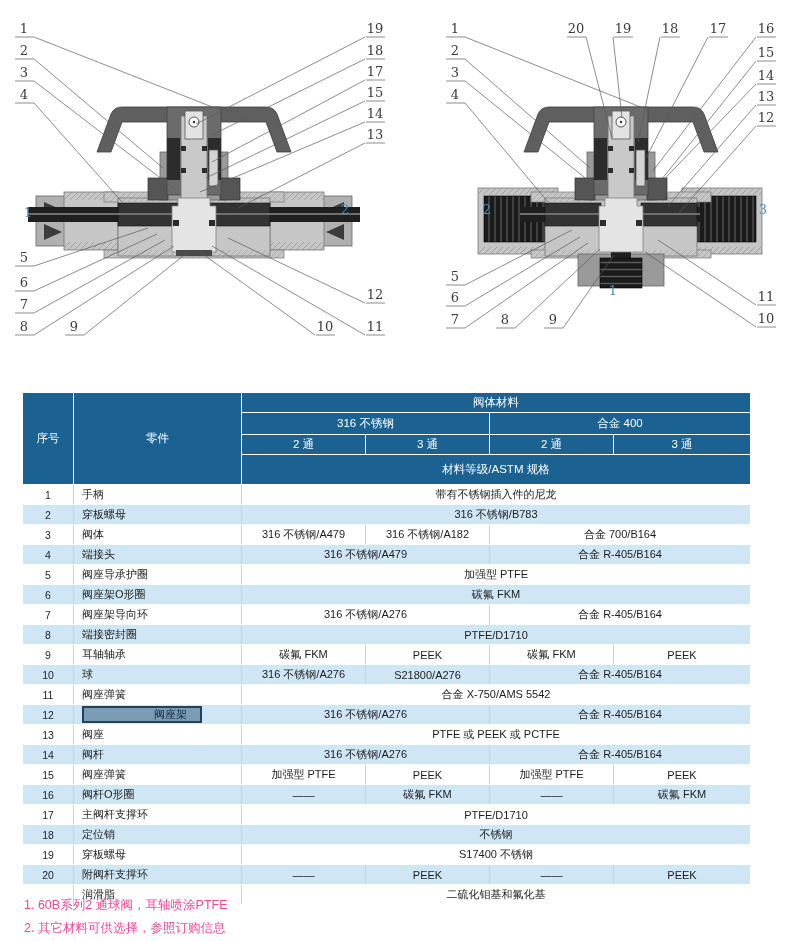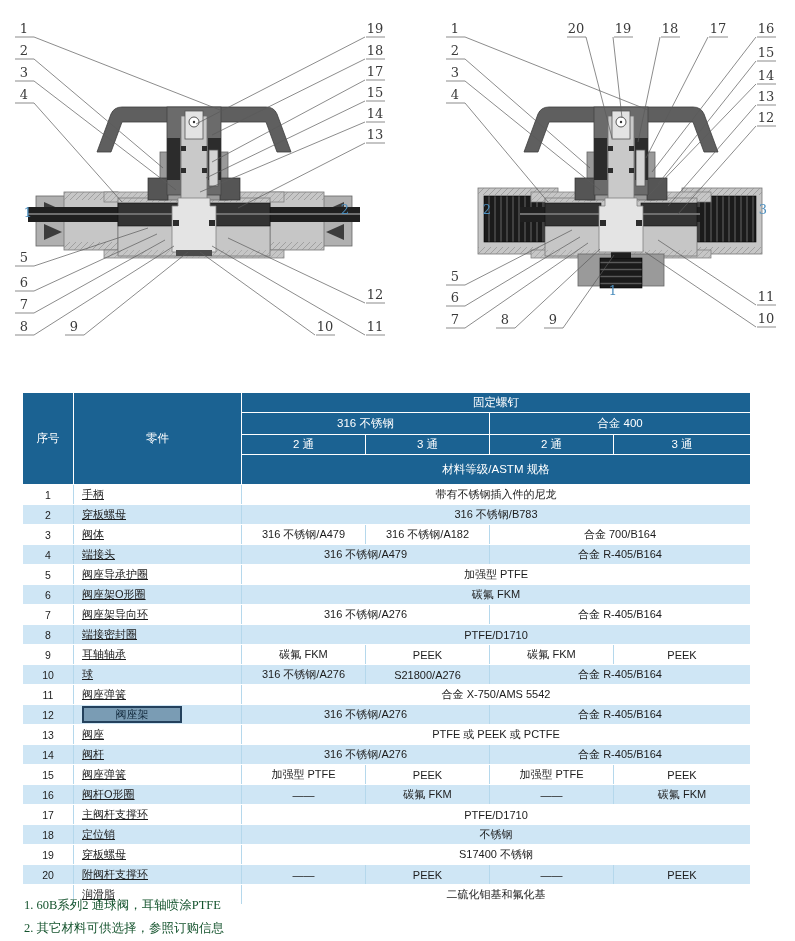--- a/index.html
+++ b/index.html
@@ -22,27 +22,27 @@
   table.materials thead tr.h4 th{height:29px;text-align:center;}
   table.materials td{height:19px;padding:0 2px;text-align:center;
     border-top:1px solid #ffffff;border-bottom:1px solid #ffffff;
     border-left:1px solid #b5d8ec;border-right:1px solid #b5d8ec;
     overflow:hidden;white-space:nowrap;}
   table.materials td:first-child{border-left:1px solid #ffffff;}
   table.materials td:last-child{border-right:1px solid #ffffff;}
   table.materials tr.stripe td{background:var(--rowblue,#cfe6f5);}
   table.materials tr.plain td{background:#ffffff;}
   td.c-no{font-size:10.5px;}
-  td.c-part{text-align:left !important;padding-left:8px !important;text-decoration:underline;}
-  span.selected{display:inline-block;min-width:90px;text-align:center;
+  td.c-part{text-align:left !important;padding-left:8px !important;}
+  span.selected{display:inline-block;min-width:90px;text-align:right;
     background:var(--selfill,#7a9cb4);border:2px solid var(--selborder,#24415c);
-    color:#12293c;padding:0 3px;line-height:13px;}
+    color:#12293c;padding:0 13px;line-height:13px;}
 
   
-  .footnote{position:absolute;left:24px;font-size:12.5px;color:#14532d;font-family:Liberation Serif, serif;}
+  .footnote{position:absolute;left:24px;font-size:12.5px;color:#ec4899;}
   #footnote-1{top:897px;}
   #footnote-2{top:920px;}
 </style>
 </head>
 <body>
 
 <div id="diagram-area">
 <svg id="valve-svg" width="795" height="362" viewBox="0 0 795 362" xmlns="http://www.w3.org/2000/svg">
   <defs>
     <pattern id="hatch" width="6" height="6" patternUnits="userSpaceOnUse">
@@ -296,21 +296,21 @@
         <col style="width:168px">
       <col style="width:124px">
         <col style="width:124px">
       <col style="width:124px">
         <col style="width:137px">
     </colgroup>
     <thead>
       <tr class="h1">
         <th rowspan="4">序号</th>
         <th rowspan="4">零件</th>
-        <th colspan="4">固定螺钉</th>
+        <th colspan="4">阀体材料</th>
       </tr>
       <tr class="h2">
         <th colspan="2">316 不锈钢</th>
         <th colspan="2">合金 400</th>
       </tr>
       <tr class="h3">
         <th>2 通</th>
         <th>3 通</th>
         <th>2 通</th>
         <th>3 通</th>

